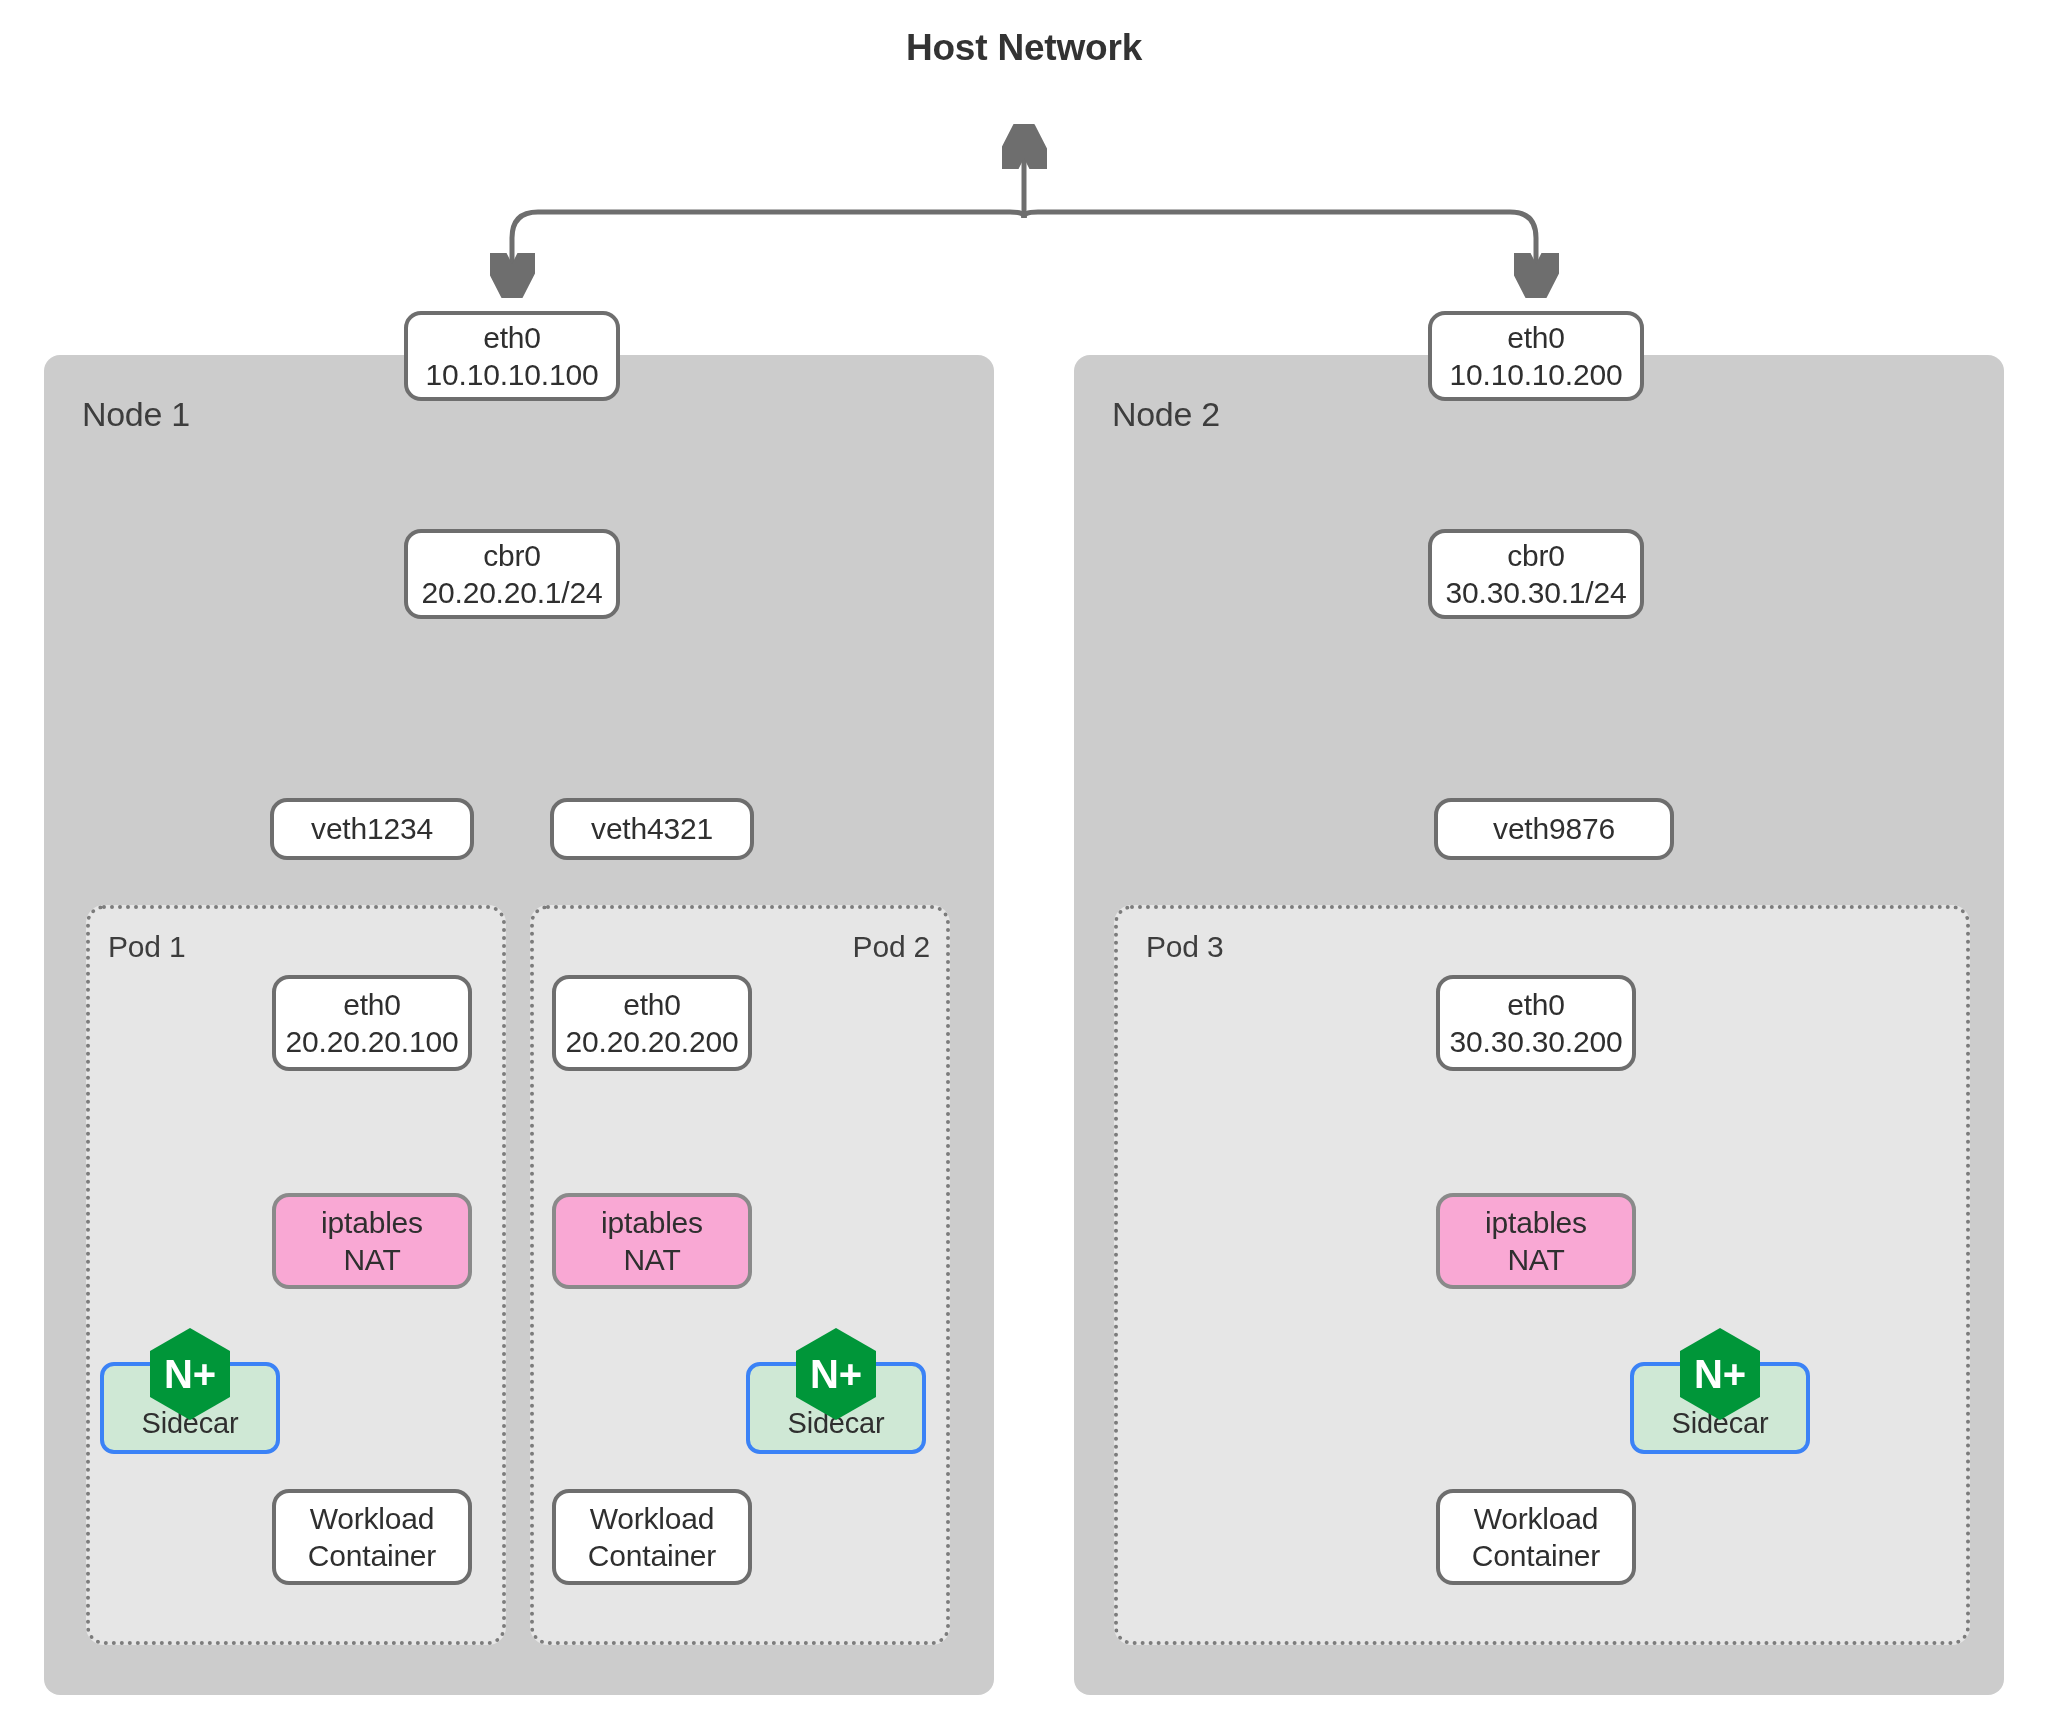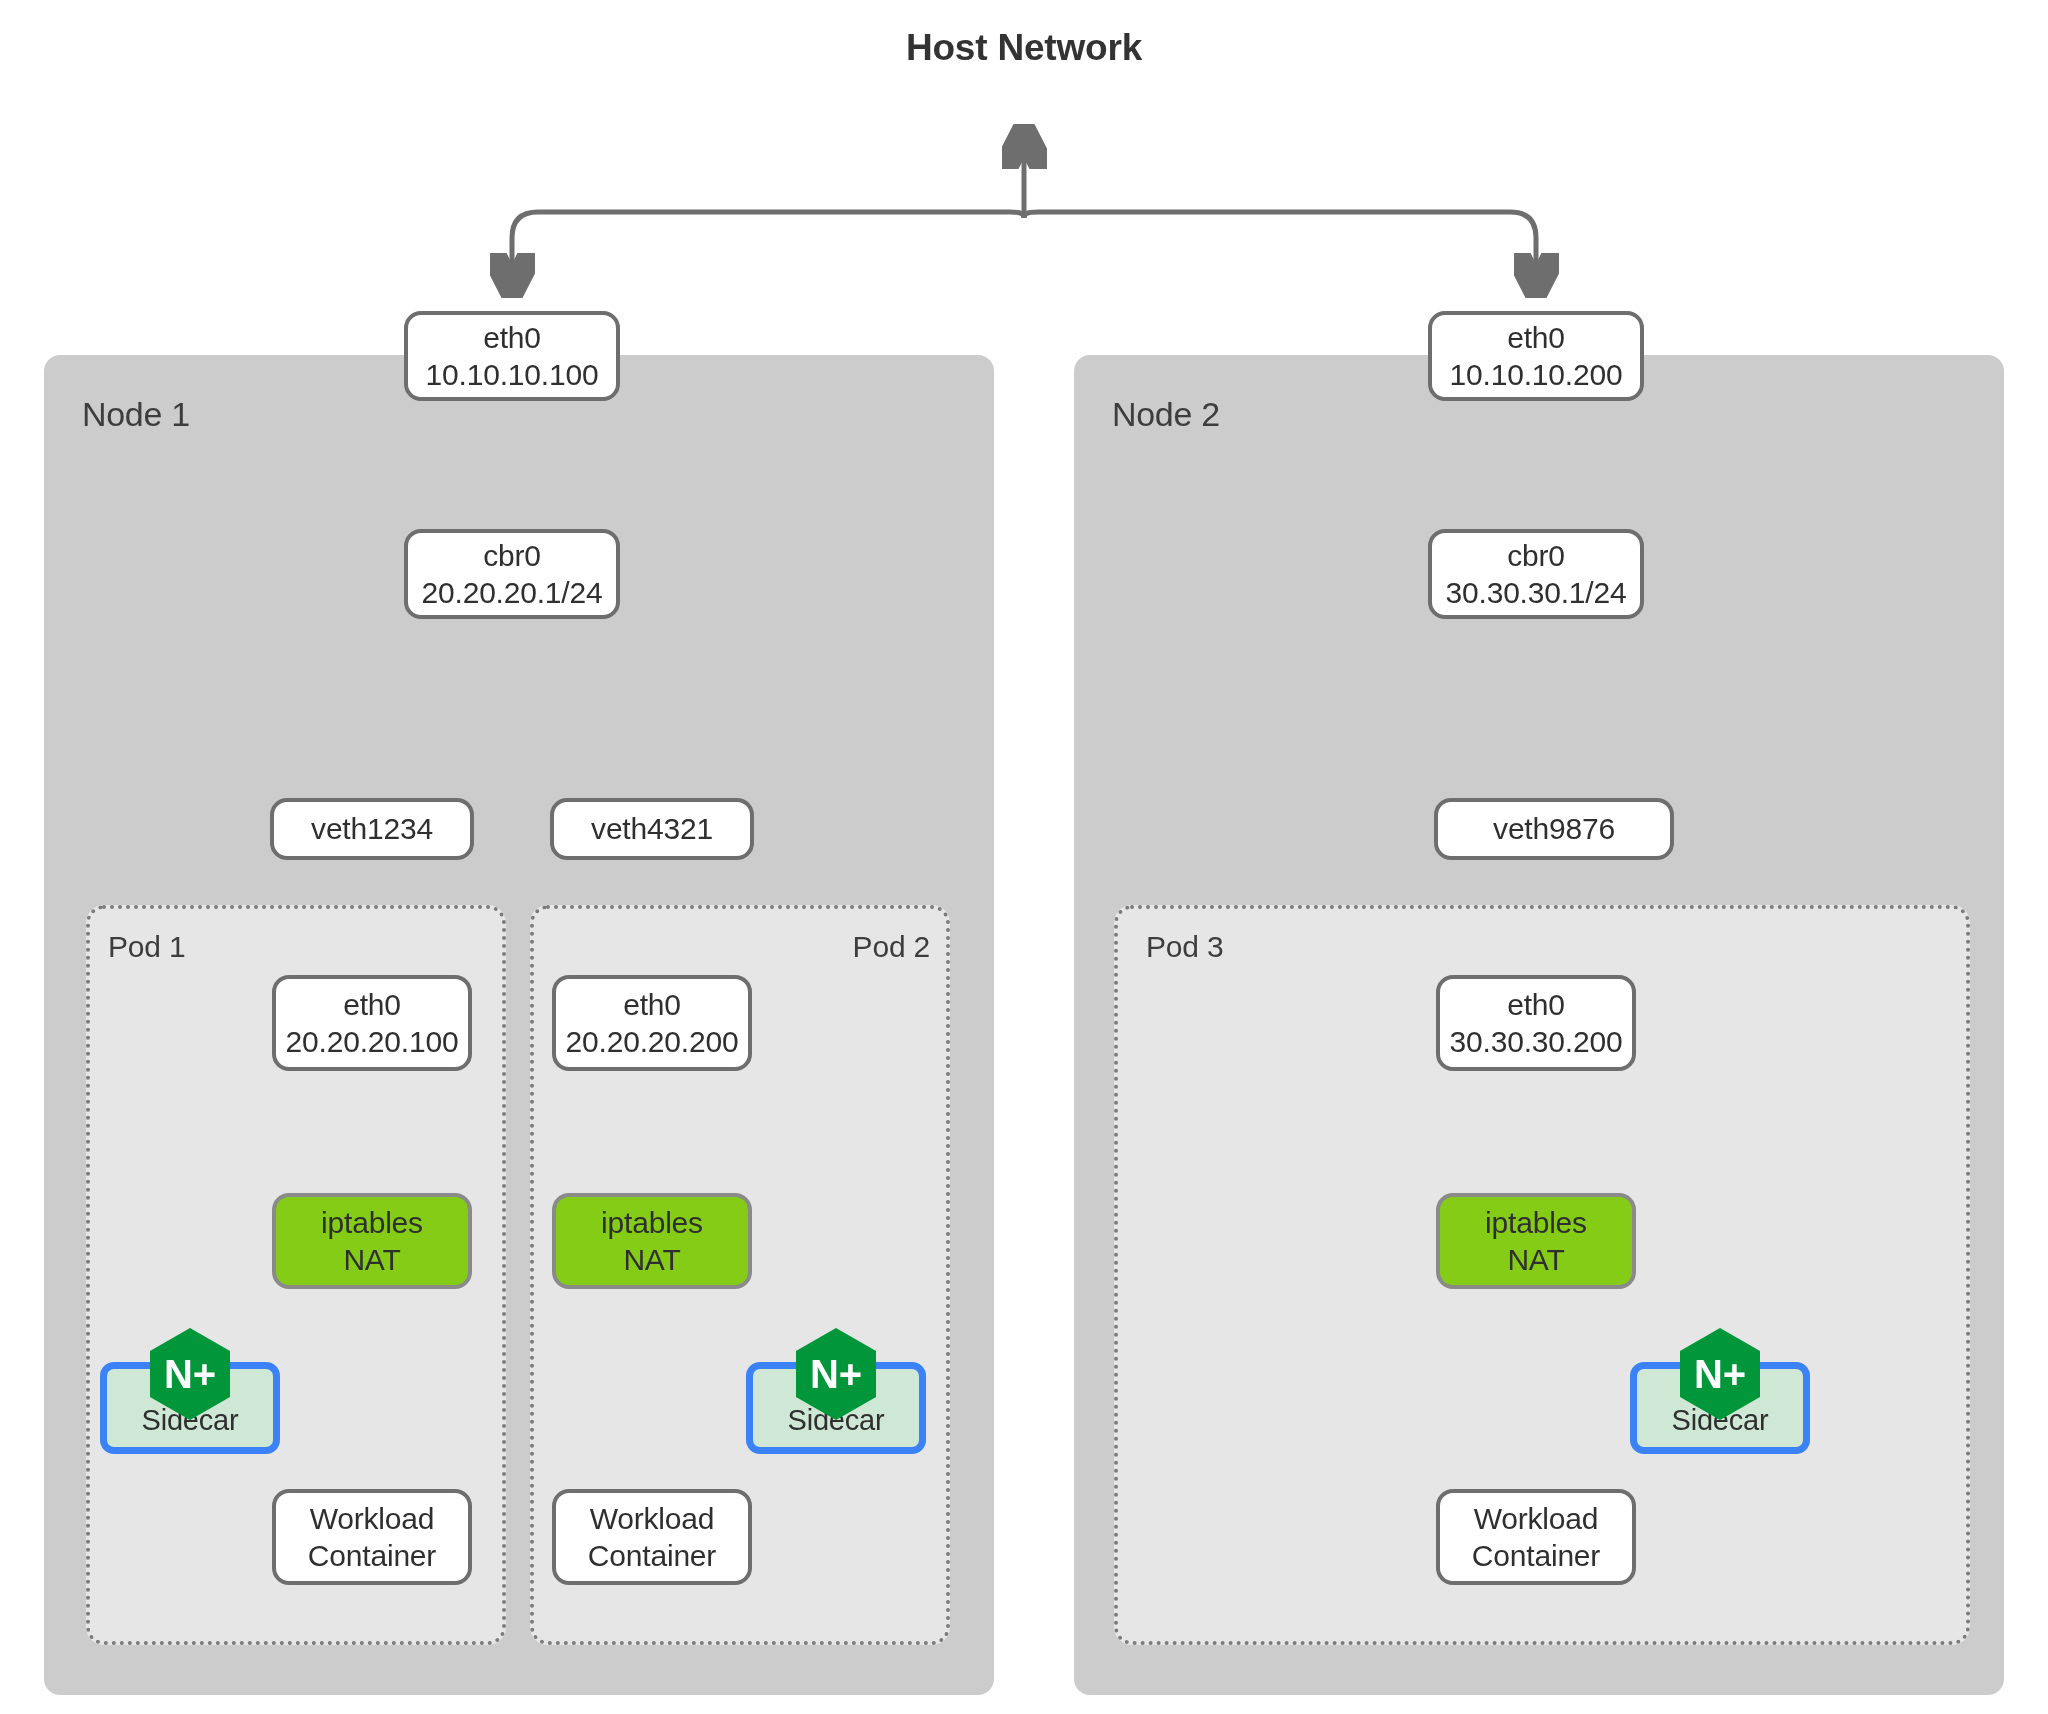--- a/index.html
+++ b/index.html
@@ -76,31 +76,31 @@
     flex-direction: column;
     align-items: center;
     justify-content: center;
     font-size: 30px;
     line-height: 1.18;
     color: #2f2f2f;
     text-align: center;
     letter-spacing: -0.2px;
   }
   .nbox.grayfill {
-    background: #84cc16;
+    background: #f9a8d4;
     border-color: #8a8a8a;
   }
   .nbox .l2 { margin-top: 1px; }
 
   
   .sidecar {
     position: absolute;
     box-sizing: border-box;
     background: #cfe8d5;
-    border: 7px solid #3b82f6;
+    border: 4px solid #3b82f6;
     border-radius: 14px;
     display: flex;
     align-items: flex-end;
     justify-content: center;
     padding-bottom: 10px;
     font-size: 29px;
     color: #2f2f2f;
     letter-spacing: -0.2px;
   }
   .hexlogo {

